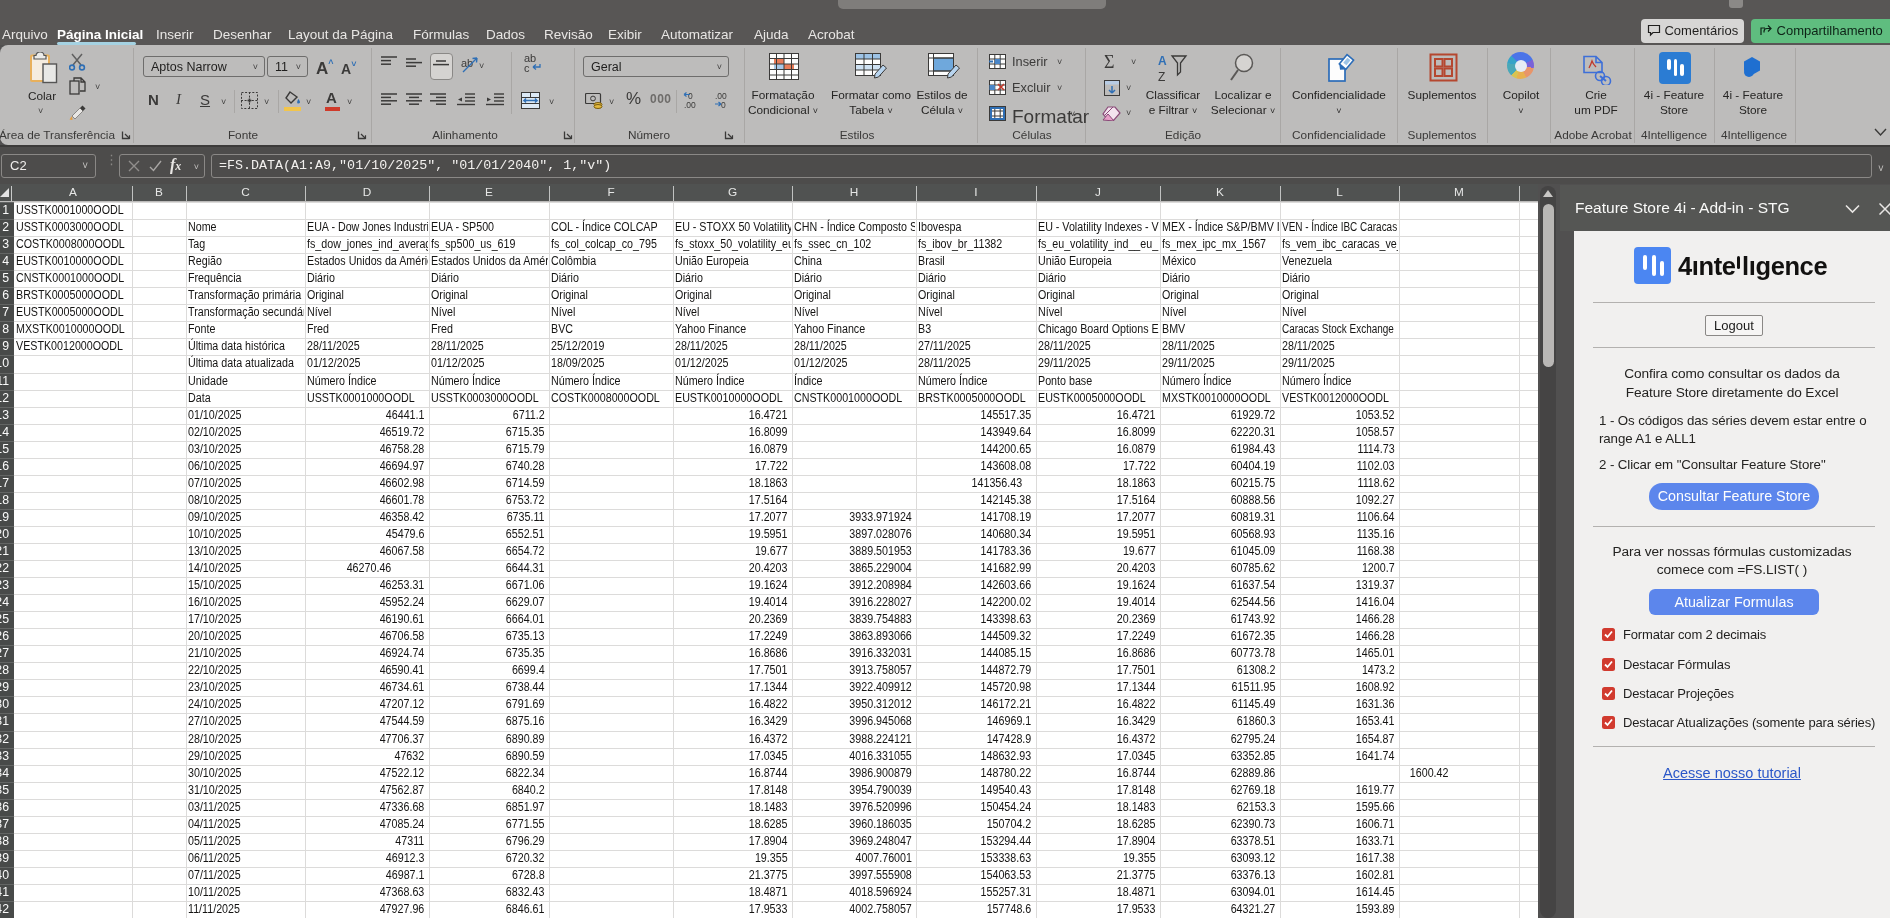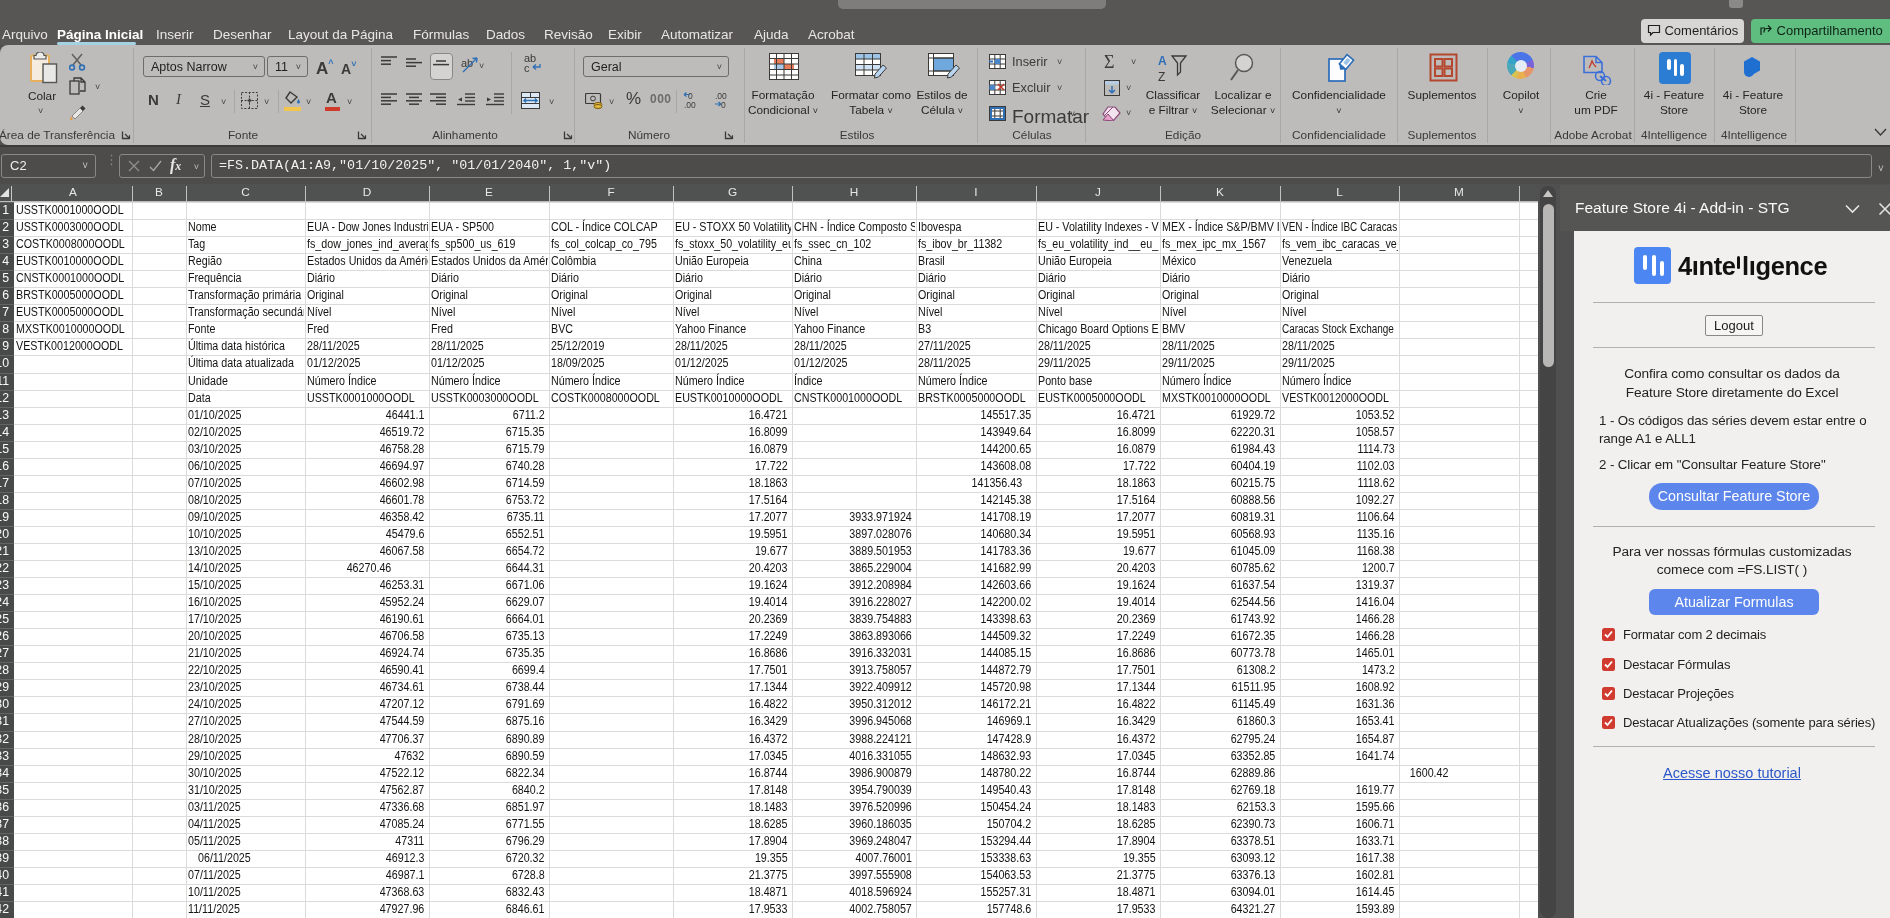--- a/index.html
+++ b/index.html
@@ -994,21 +994,21 @@
 <div class="cell cellr" style="left:1282px;top:815.7px;width:112.5px;text-align:right;"><span>1606.71</span></div>
 <div class="cell" style="left:188px;top:832.8px;width:116px;"><span>05/11/2025</span></div>
 <div class="cell cellr" style="left:307px;top:832.8px;width:117.5px;text-align:right;"><span>47311</span></div>
 <div class="cell cellr" style="left:431px;top:832.8px;width:113.5px;text-align:right;"><span>6796.29</span></div>
 <div class="cell cellr" style="left:675px;top:832.8px;width:112.5px;text-align:right;"><span>17.8904</span></div>
 <div class="cell cellr" style="left:794px;top:832.8px;width:117.5px;text-align:right;"><span>3969.248047</span></div>
 <div class="cell cellr" style="left:918px;top:832.8px;width:113.5px;text-align:right;"><span>153294.44</span></div>
 <div class="cell cellr" style="left:1038px;top:832.8px;width:117.5px;text-align:right;"><span>17.8904</span></div>
 <div class="cell cellr" style="left:1162px;top:832.8px;width:113.5px;text-align:right;"><span>63378.51</span></div>
 <div class="cell cellr" style="left:1282px;top:832.8px;width:112.5px;text-align:right;"><span>1633.71</span></div>
-<div class="cell" style="left:188px;top:849.8px;width:108px;margin-left:10px;"><span>06/11/2025</span></div>
+<div class="cell" style="left:188px;top:849.8px;width:108px;"><span>06/11/2025</span></div>
 <div class="cell cellr" style="left:307px;top:849.8px;width:117.5px;text-align:right;"><span>46912.3</span></div>
 <div class="cell cellr" style="left:431px;top:849.8px;width:113.5px;text-align:right;"><span>6720.32</span></div>
 <div class="cell cellr" style="left:675px;top:849.8px;width:112.5px;text-align:right;"><span>19.355</span></div>
 <div class="cell cellr" style="left:794px;top:849.8px;width:117.5px;text-align:right;"><span>4007.76001</span></div>
 <div class="cell cellr" style="left:918px;top:849.8px;width:113.5px;text-align:right;"><span>153338.63</span></div>
 <div class="cell cellr" style="left:1038px;top:849.8px;width:117.5px;text-align:right;"><span>19.355</span></div>
 <div class="cell cellr" style="left:1162px;top:849.8px;width:113.5px;text-align:right;"><span>63093.12</span></div>
 <div class="cell cellr" style="left:1282px;top:849.8px;width:112.5px;text-align:right;"><span>1617.38</span></div>
 <div class="cell" style="left:188px;top:866.9px;width:116px;"><span>07/11/2025</span></div>
 <div class="cell cellr" style="left:307px;top:866.9px;width:117.5px;text-align:right;"><span>46987.1</span></div>

